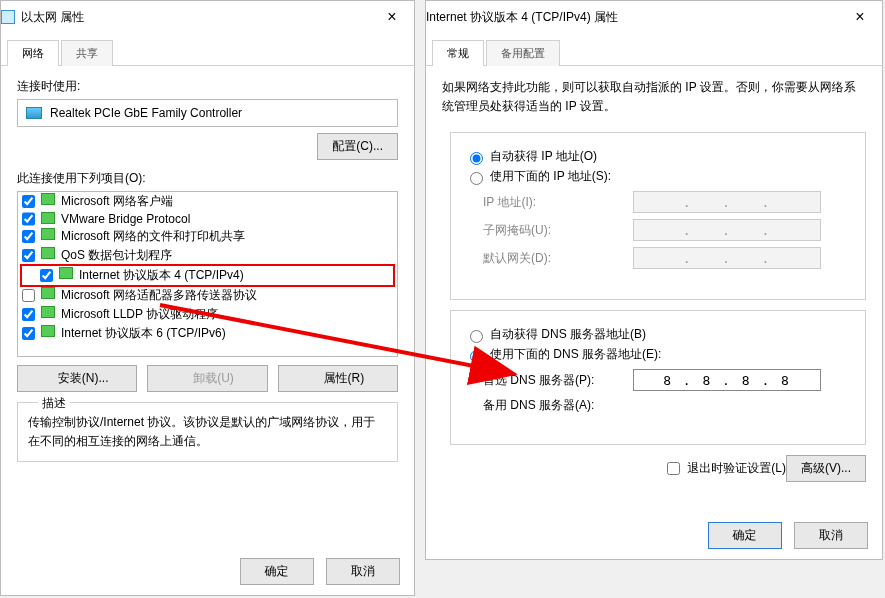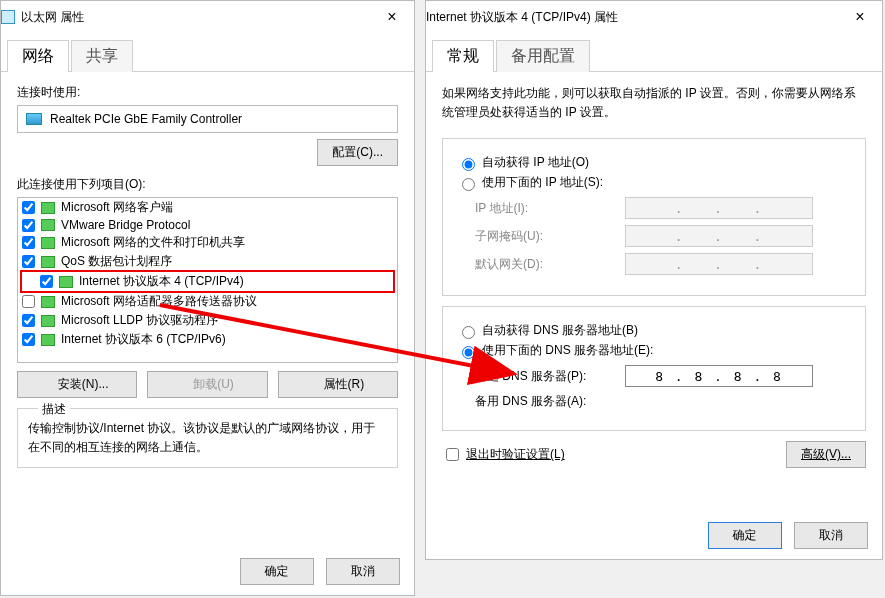--- a/index.html
+++ b/index.html
@@ -3,50 +3,50 @@
 <meta charset="utf-8">
 <style>
 * { box-sizing: border-box; font-family: "Microsoft YaHei", "Segoe UI", sans-serif; }
 body { margin: 0; background: #f0f0f0; width: 885px; height: 598px; position: relative; }
 .dialog { position: absolute; background: #fff; border: 1px solid #bbb; display: flex; flex-direction: column; }
 .dlg-left { left: 0; top: 0; width: 415px; height: 596px; }
 .dlg-right { left: 425px; top: 0; width: 458px; height: 560px; }
 .titlebar { display: flex; align-items: center; height: 32px; padding: 0 0; font-size: 12px; }
 .titlebar .title { flex: 1; }
 .close { width: 44px; text-align: center; font-size: 16px; cursor: default; }
-.tabs { display: flex; border-bottom: 1px solid #d0d0d0; padding: 6px 6px 0 6px; font-size: 16px; }
+.tabs { display: flex; border-bottom: 1px solid #d0d0d0; padding: 6px 6px 0 6px; font-size: 11px; }
 .tab { padding: 5px 14px; border: 1px solid #d0d0d0; border-bottom: none; margin-right: 2px; background: #fff; position: relative; top: 1px; }
 .tab.inactive { background: #f5f5f5; color: #555; }
 .body { flex: 1; padding: 12px 16px; font-size: 12px; overflow: hidden; }
 .adapter-box { border: 1px solid #bbb; padding: 6px 8px; margin: 4px 0 6px 0; display: flex; align-items: center; gap: 8px; }
 .net-icon { width: 16px; height: 12px; background: linear-gradient(#6cf,#39c); border: 1px solid #28a; }
 .btnrow-r { text-align: right; margin: 4px 0 10px 0; }
 button { font-size: 12px; padding: 4px 14px; background: #e8e8e8; border: 1px solid #aaa; cursor: default; }
 button:disabled { color: #999; }
 .itemlist { border: 1px solid #bbb; height: 166px; overflow-y: scroll; margin: 4px 0 8px 0; position: relative; }
-.item { display: flex; align-items: center; gap: 6px; padding: 1px 4px; white-space: nowrap; }
+.item { display: flex; gap: 6px; padding: 1px 4px; white-space: nowrap; }
 .item input[type=checkbox] { margin: 0; }
 .item .proto-icon { width: 14px; height: 12px; background: #5c5; border: 1px solid #393; }
 .item.hl { border: 2px solid #e00; margin: -1px 2px; padding: 1px 18px; }
 .btn3 { display: flex; gap: 10px; margin-bottom: 10px; }
 .btn3 button { flex: 1; padding-left: 26px; }
 .desc-group { border: 1px solid #d0d0d0; padding: 10px; position: relative; margin-top: 8px; }
 .desc-group .legend { position: absolute; top: -8px; left: 20px; background: #fff; padding: 0 4px; font-size: 12px; }
 .footer { padding: 10px 14px; text-align: right; border-top: none; }
 .footer button { margin-left: 8px; padding: 4px 24px; }
 .intro { line-height: 1.6; margin-bottom: 16px; }
-.fs { border: 1px solid #d0d0d0; padding: 12px 14px 14px 14px; margin-bottom: 10px; position: relative; }
+.fs { border: 1px solid #d0d0d0; padding: 12px 14px 24px 14px; margin-bottom: 10px; position: relative; margin-left: 8px; }
 .radio-row { display: flex; align-items: center; gap: 4px; margin: 3px 0; }
 .field-row { display: flex; align-items: center; margin: 6px 0 6px 18px; }
 .field-row .fl { flex: 0 0 150px; }
 .ipbox { border: 1px solid #888; width: 188px; height: 22px; display: flex; align-items: center; justify-content: center; letter-spacing: 2px; font-family: monospace; font-size: 13px; }
 .ipbox.disabled { background: #f3f3f3; border-color: #ccc; color: #999; }
 .disabled-text { color: #888; }
 .chk-row { display: flex; align-items: center; gap: 4px; margin: 4px 0; }
-.advrow { display: flex; justify-content: space-between; align-items: center; text-decoration: underline; }
+.advrow { display: flex; justify-content: flex-end; align-items: center; }
 .arrow { position: absolute; pointer-events: none; z-index: 10; }
 </style>
 </head>
 <body>
 
 <div class="dialog dlg-left">
   <div class="titlebar">
     <span style="width:14px;height:14px;border:1px solid #39c;background:#cef;margin-right:6px;"></span>
     <span class="title">以太网 属性</span>
     <span class="close">×</span>

